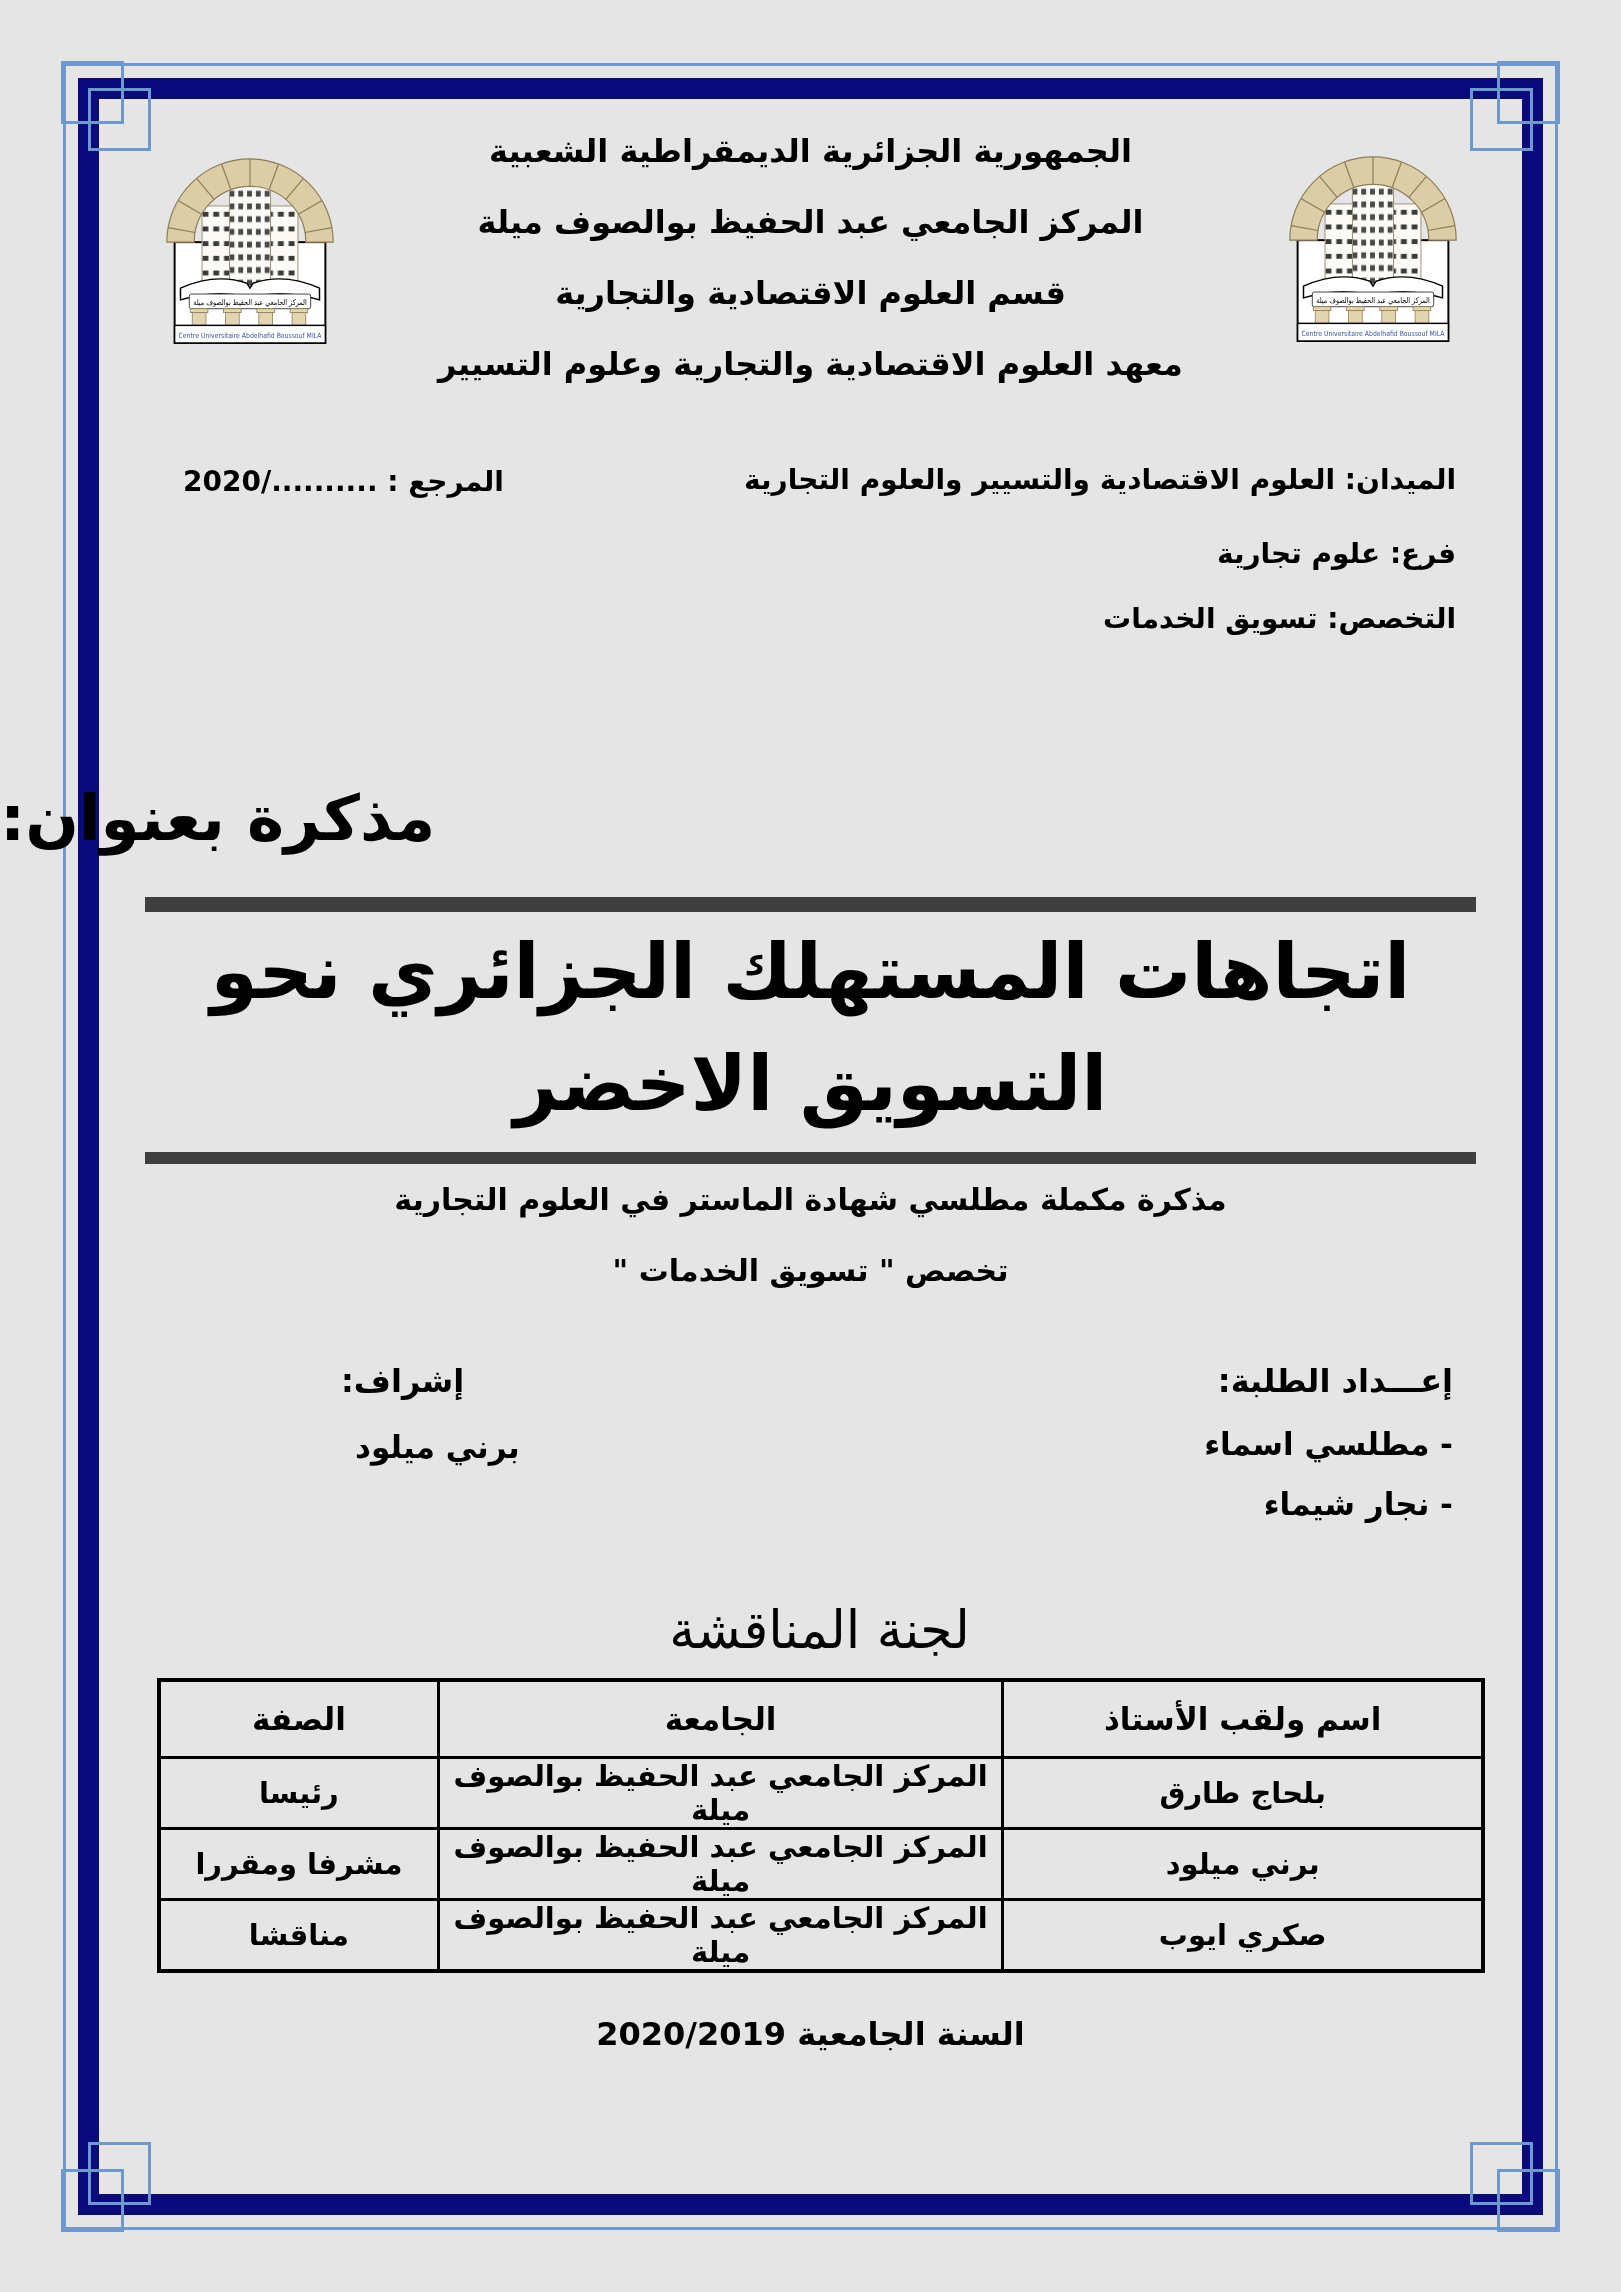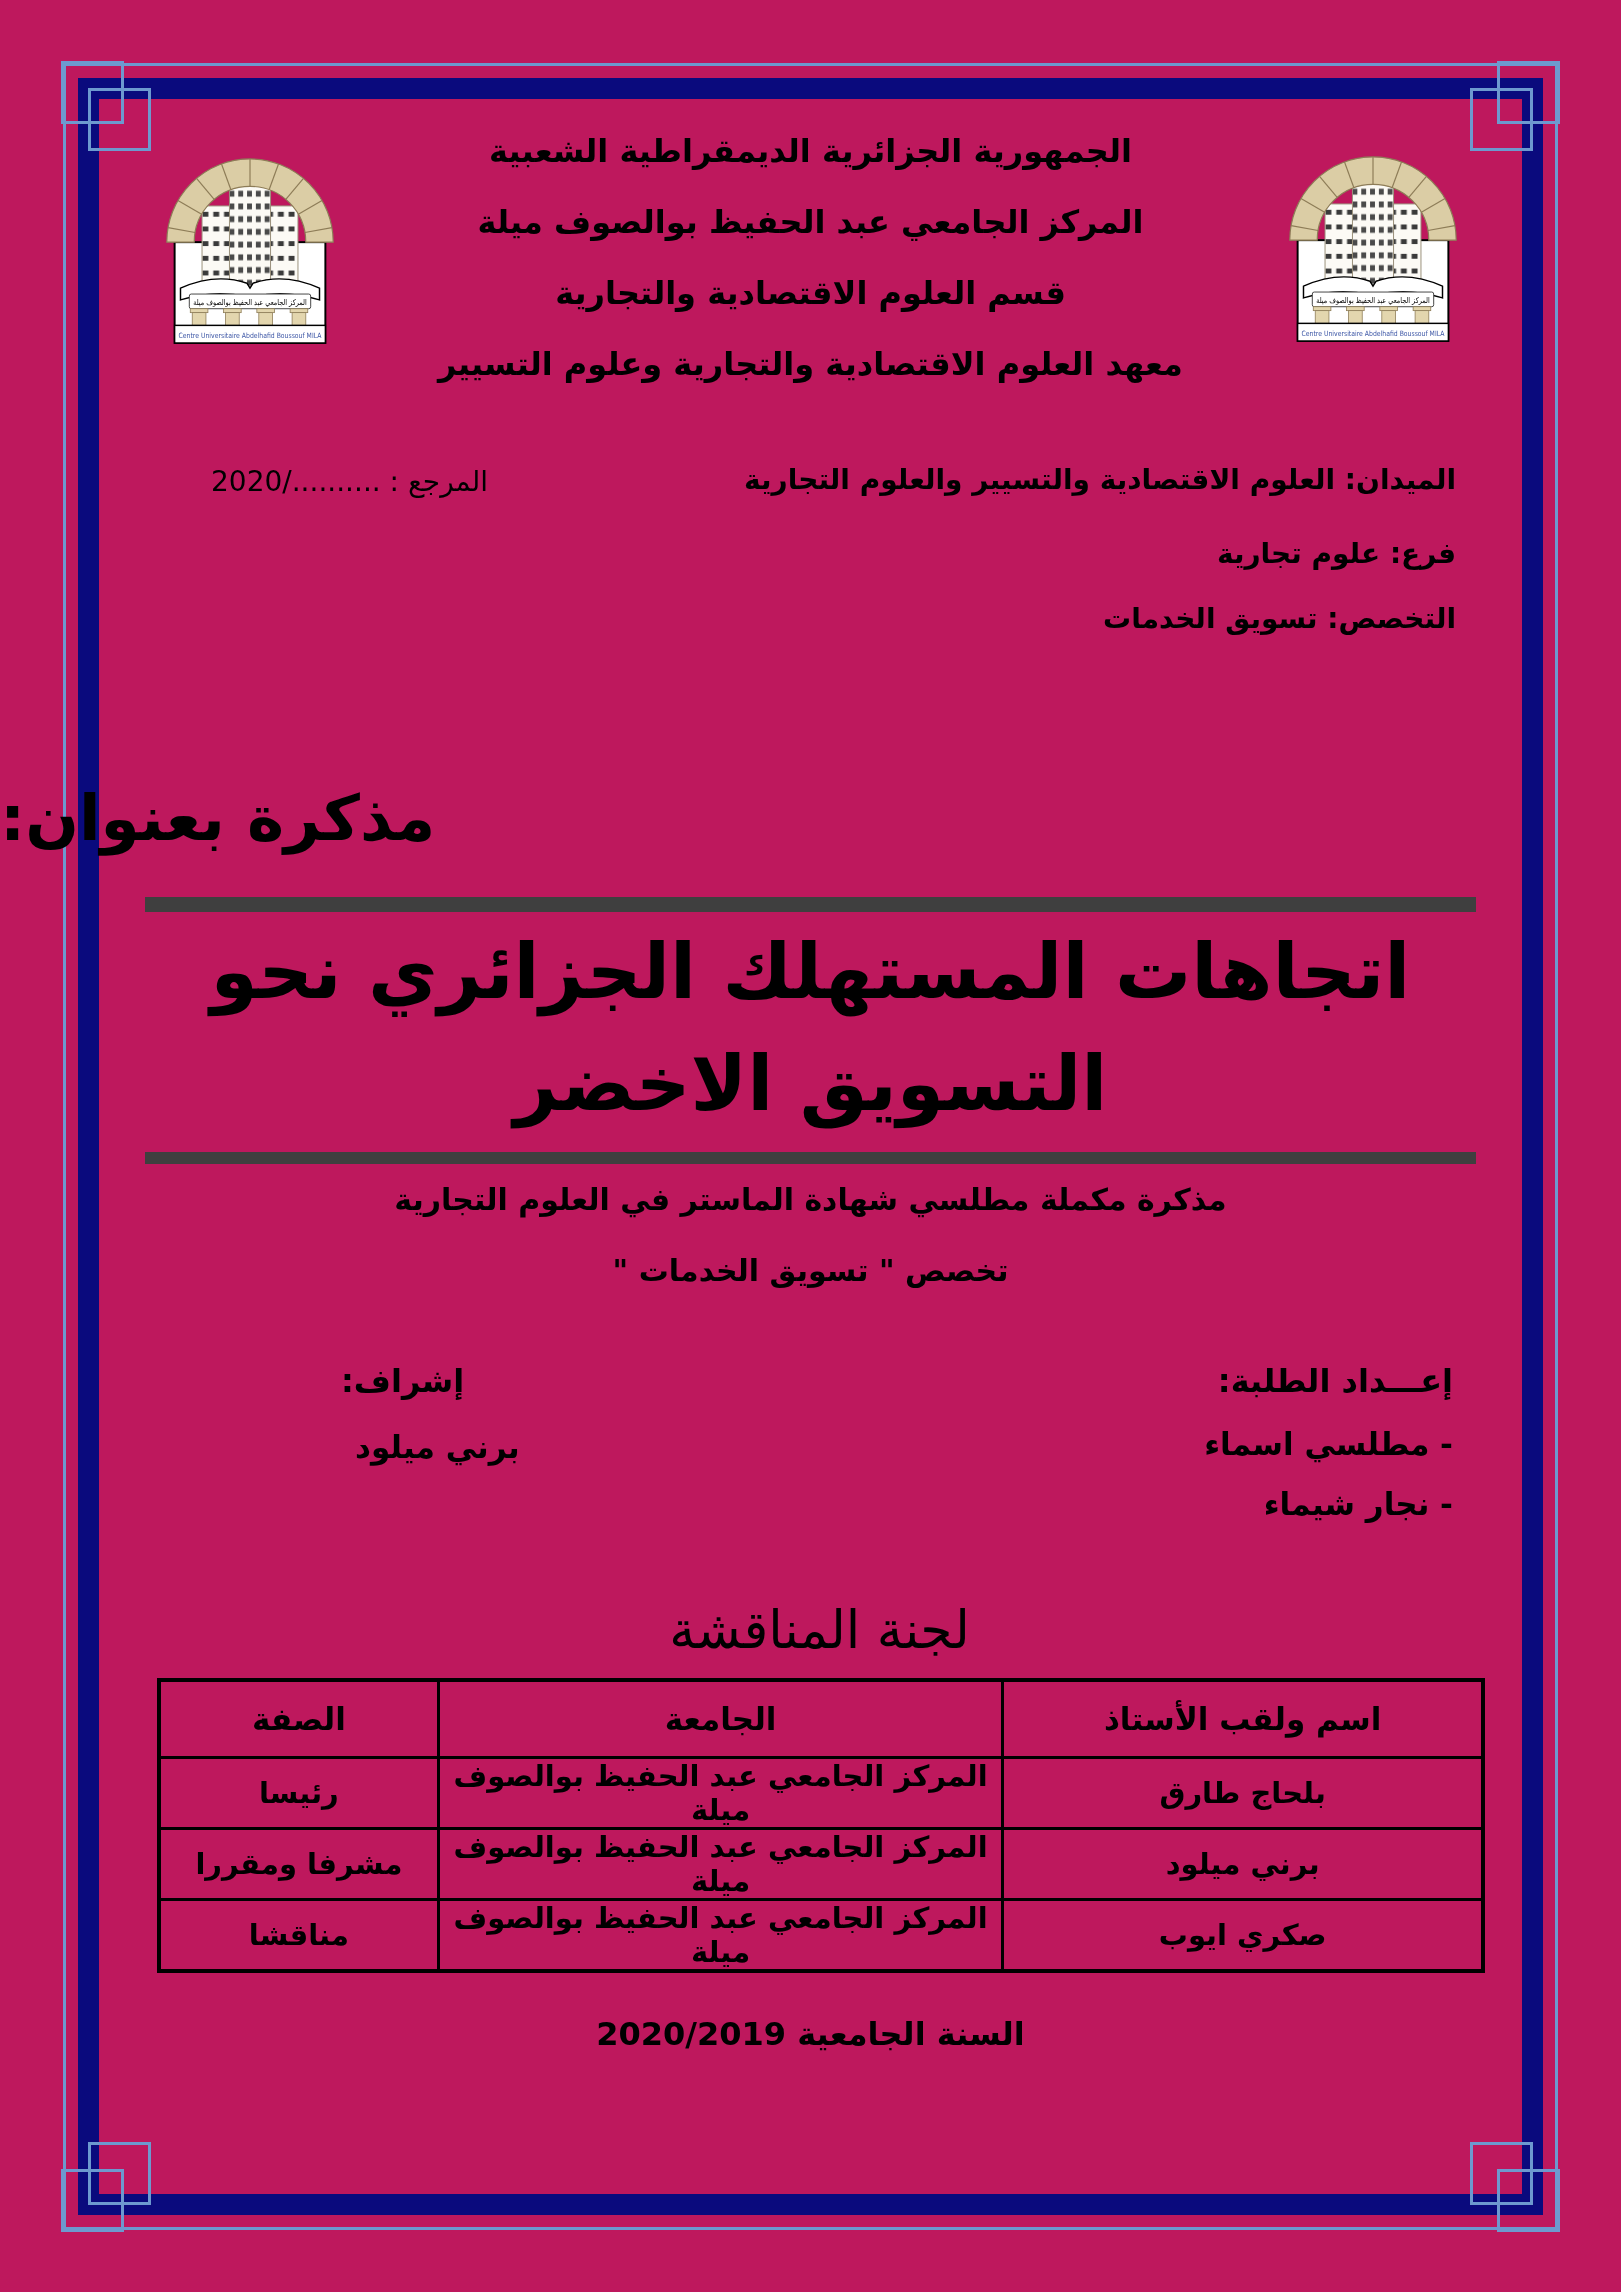--- a/index.html
+++ b/index.html
@@ -1,17 +1,17 @@
 <!DOCTYPE html>
 <html><head>
 <meta charset="utf-8">
 <style>
   html,body{margin:0;padding:0;background:#888;}
   .page{
-    position:relative;width:1621px;height:2293px;background:#be185d;
+    position:relative;width:1621px;height:2293px;background:#e5e5e5;
     font-family:"DejaVu Sans",sans-serif;color:#000;overflow:hidden;margin:0 auto;
   }
   
   .frame-light{position:absolute;inset:63px;border:3.9px solid #6d99cf;}
   .frame-navy{position:absolute;inset:78px;border:21.6px solid #0a0a7d;}
   .csq{position:absolute;width:57px;height:57px;border:3.9px solid #6d99cf;}
   .tl1{top:61px;left:61px}.tl2{top:88px;left:88px}
   .tr1{top:61px;right:61px}.tr2{top:88px;right:88px}
   .bl1{bottom:61px;left:61px}.bl2{bottom:88px;left:88px}
   .br1{bottom:61px;right:61px}.br2{bottom:88px;right:88px}
@@ -19,21 +19,21 @@
   .logo{position:absolute;width:186px;height:201px;}
   .logo-left{left:157px;top:149px;}
   .logo-right{right:155px;top:147px;}
   
   .hdr{position:absolute;top:116px;left:0;width:100%;text-align:center;
        font-weight:bold;font-size:32px;line-height:71px;}
   .fieldR{position:absolute;right:165px;text-align:right;font-weight:bold;font-size:28px;}
   .f-domain{top:463px;}
   .f-branch{top:537px;}
   .f-spec{top:602px;}
-  .f-ref{position:absolute;left:183px;top:465px;font-weight:normal;font-size:28px;margin-left:28px;}
+  .f-ref{position:absolute;left:183px;top:465px;font-weight:bold;font-size:28px;}
   .doc-type{position:absolute;top:770px;left:0;width:100%;text-align:left;
             font-size:63px;font-weight:bold;margin-top:12px;}
   .bar{position:absolute;left:145px;width:1331px;background:#3f3f3f;}
   .bar1{top:897px;height:14.7px;}
   .bar2{top:1152px;height:11.8px;}
   .main-title{position:absolute;top:916px;left:0;width:100%;text-align:center;
               font-size:76px;font-weight:bold;line-height:112px;}
   .sub{position:absolute;left:0;width:100%;text-align:center;font-size:30px;font-weight:bold;}
   .sub1{top:1182px;}
   .sub2{top:1253px;}

